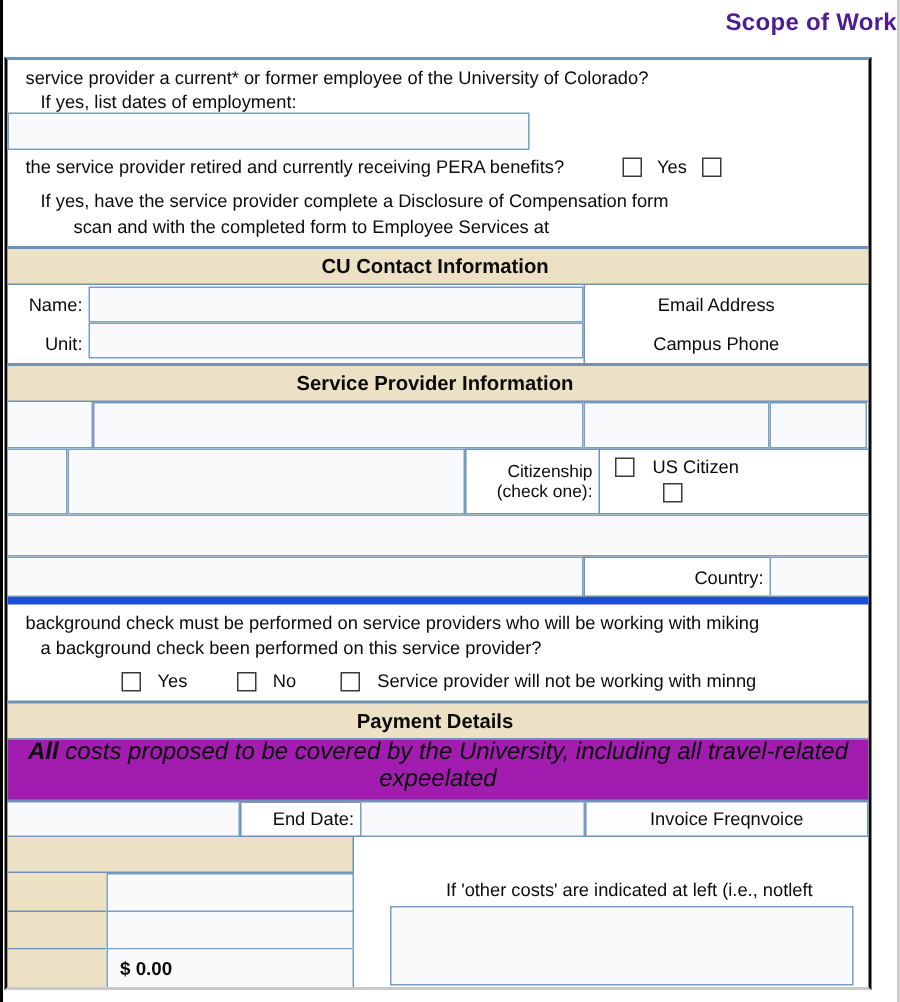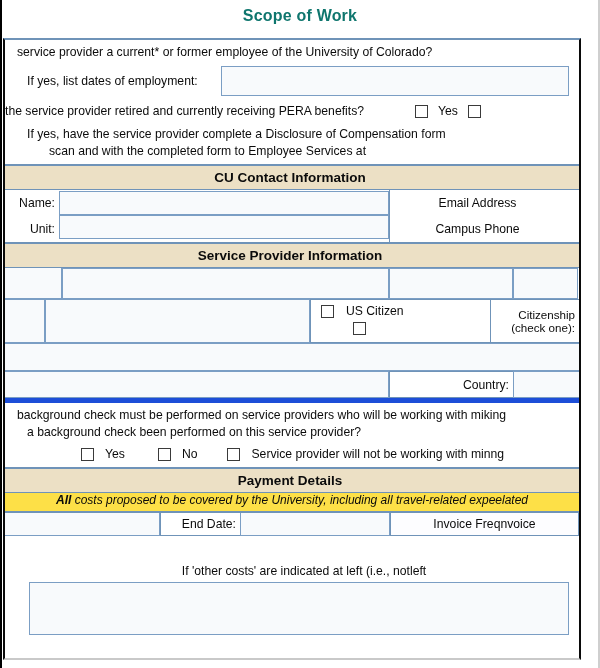--- a/index.html
+++ b/index.html
@@ -17,26 +17,26 @@
   .page {
     position: relative;
     width: 600px;
     height: 668px;
     background: #ffffff;
     box-sizing: border-box;
     border-left: 2px solid #000000;
     border-right: 2px solid #cfcfcf;
   }
   .doc-title {
-    text-align: center;
+    text-align: right;
     font-size: 16px;
     font-weight: bold;
     letter-spacing: .2px;
     padding: 7px 0 8px 0;
-    color: #0f766e;
+    color: #4c1d95;
   }
   .frame {
     position: absolute;
     left: 1px;
     top: 38px;
     width: 578px;
     height: 622px;
     box-sizing: border-box;
     border-top: 2px solid #6f93b8;
     border-left: 2px solid #0a0a0a;
@@ -51,23 +51,23 @@
   .band {
     background: #ece0c5;
     text-align: center;
     font-weight: bold;
     font-size: 13.5px;
     padding: 4px 4px 4px 0;
     border-top: 2px solid #6f93b8;
     border-bottom: 1px solid #6f93b8;
   }
   .band-note {
-    background: #fde047;
+    background: #a21caf;
     text-align: center;
-    font-size: 12px;
+    font-size: 16px;
     font-style: italic;
     padding: 0 4px 4px 4px;
     border-bottom: 2px solid #6f93b8;
   }
   .band-note b { font-style: italic; }
 
   .qtext {
     font-size: 12.2px;
     padding: 5px 0 2px 12px;
     white-space: nowrap;
@@ -108,29 +108,29 @@
 <div class="page">
 
   <div class="doc-title">Scope of Work</div>
 
   <div class="frame">
 
     <div>
 
       <div class="qtext">service provider a current* or former employee of the University of Colorado?</div>
 
-      <div class="row" style="height:39px; align-items:center;">
+      <div class="row" style="height:39px; flex-direction:column;">
         <div class="lbl" style="width:216px; padding-left:22px;">If yes, list dates of employment:</div>
         <div style="width:348px; height:30px; margin-right:6px;">
           <div class="fld"></div>
         </div>
       </div>
 
       <div class="row" style="height:22px; align-items:center;">
-        <div class="lbl" style="width:410px; text-align:center;">the service provider retired and currently receiving PERA benefits?</div>
+        <div class="lbl" style="width:410px; padding-left:12px;text-align:center;">the service provider retired and currently receiving PERA benefits?</div>
         <div class="cbx"></div>
         <div class="lbl" style="padding:0 10px 0 10px;">Yes</div>
         <div class="cbx"></div>
       </div>
 
       <div class="qtext ind">If yes, have the service provider complete a Disclosure of Compensation form</div>
       <div class="qtext ind2" style="padding-top:1px; padding-bottom:6px;">scan and with the completed form to Employee Services at</div>
     </div>
 
     <div class="band">CU Contact Information</div>
@@ -173,33 +173,33 @@
         </div>
         <div style="flex:1; height:100%;"></div>
       </div>
 
       <div class="row" style="height:44px;">
         <div style="width:40px; height:100%;">
           <div class="fld" style="border-left:none;"></div>
         </div>
         <div style="width:265px; height:100%;">
           <div class="fld"></div>
+        </div>
+        <div style="width:89px; height:100%; display:flex; flex-direction:column; justify-content:center; align-items:flex-end; padding-right:4px; box-sizing:border-box; border-left:1px solid #6f93b8; border-top:1px solid #6f93b8; border-bottom:1px solid #6f93b8;">
+          <div style="font-size:11.6px;">Citizenship</div>
+          <div style="font-size:11.6px;">(check one):</div>
         </div>
         <div style="flex:1; height:100%; box-sizing:border-box; border-left:1px solid #6f93b8; border-top:1px solid #6f93b8; border-bottom:1px solid #6f93b8; padding:4px 0 0 10px;">
           <div class="cbrow">
             <div class="cbx"></div>
             <span style="padding-left:12px;">US Citizen</span>
           </div>
           <div class="cbrow" style="padding-left:32px; padding-top:4px;">
             <div class="cbx"></div>
           </div>
-        </div>
-        <div style="width:89px; height:100%; display:flex; flex-direction:column; justify-content:center; align-items:flex-end; padding-right:4px; box-sizing:border-box; border-left:1px solid #6f93b8; border-top:1px solid #6f93b8; border-bottom:1px solid #6f93b8;">
-          <div style="font-size:11.6px;">Citizenship</div>
-          <div style="font-size:11.6px;">(check one):</div>
         </div>
       </div>
 
       <div class="row" style="height:28px;">
         <div style="width:100%; height:100%;">
           <div class="fld" style="border-left:none; border-right:none;"></div>
         </div>
       </div>
 
       <div class="row" style="height:27px;">
@@ -240,20 +240,44 @@
         </div>
         <div class="lbl r" style="width:80px; box-sizing:border-box; border-left:1px solid #6f93b8; border-bottom:1px solid #6f93b8;">End Date:</div>
         <div style="width:150px; height:100%;">
           <div class="fld" style="border-top:none;"></div>
         </div>
         <div class="lbl c" style="flex:1; box-sizing:border-box; border:1px solid #6f93b8; border-top:none; background:#fdfdff;">Invoice Freqnvoice</div>
       </div>
 
       <div class="row" style="height:101px;">
 
+        <div style="width:231px;">
+          <div class="beige" style="height:24px; border-bottom:1px solid #6f93b8; border-right:1px solid #6f93b8;"></div>
+
+          <div class="row" style="height:26px;">
+            <div class="beige" style="width:66px; height:100%; border-bottom:1px solid #6f93b8;"></div>
+            <div style="flex:1; height:100%;">
+              <div class="fld"></div>
+            </div>
+          </div>
+
+          <div class="row" style="height:25px;">
+            <div class="beige" style="width:66px; height:100%; border-bottom:1px solid #6f93b8;"></div>
+            <div style="flex:1; height:100%;">
+              <div class="fld" style="border-top:none;"></div>
+            </div>
+          </div>
+
+          <div class="row" style="height:26px;">
+            <div class="beige" style="width:66px; height:100%;"></div>
+            <div style="flex:1; height:100%;">
+              <div class="fld" style="border-top:none; display:flex; align-items:center; padding-left:8px; font-size:12.5px; font-weight:bold;">$ 0.00</div>
+            </div>
+          </div>
+        </div>
 
         <div style="flex:1; padding-left:24px; box-sizing:border-box;">
           <div style="height:46px; display:flex; align-items:flex-end; justify-content:center; padding-bottom:4px; font-size:12.2px; box-sizing:border-box;">If 'other costs' are indicated at left (i.e., notleft</div>
           <div style="height:53px; padding-right:10px; box-sizing:border-box;">
             <div class="fld"></div>
           </div>
         </div>
       </div>
     </div>
 

